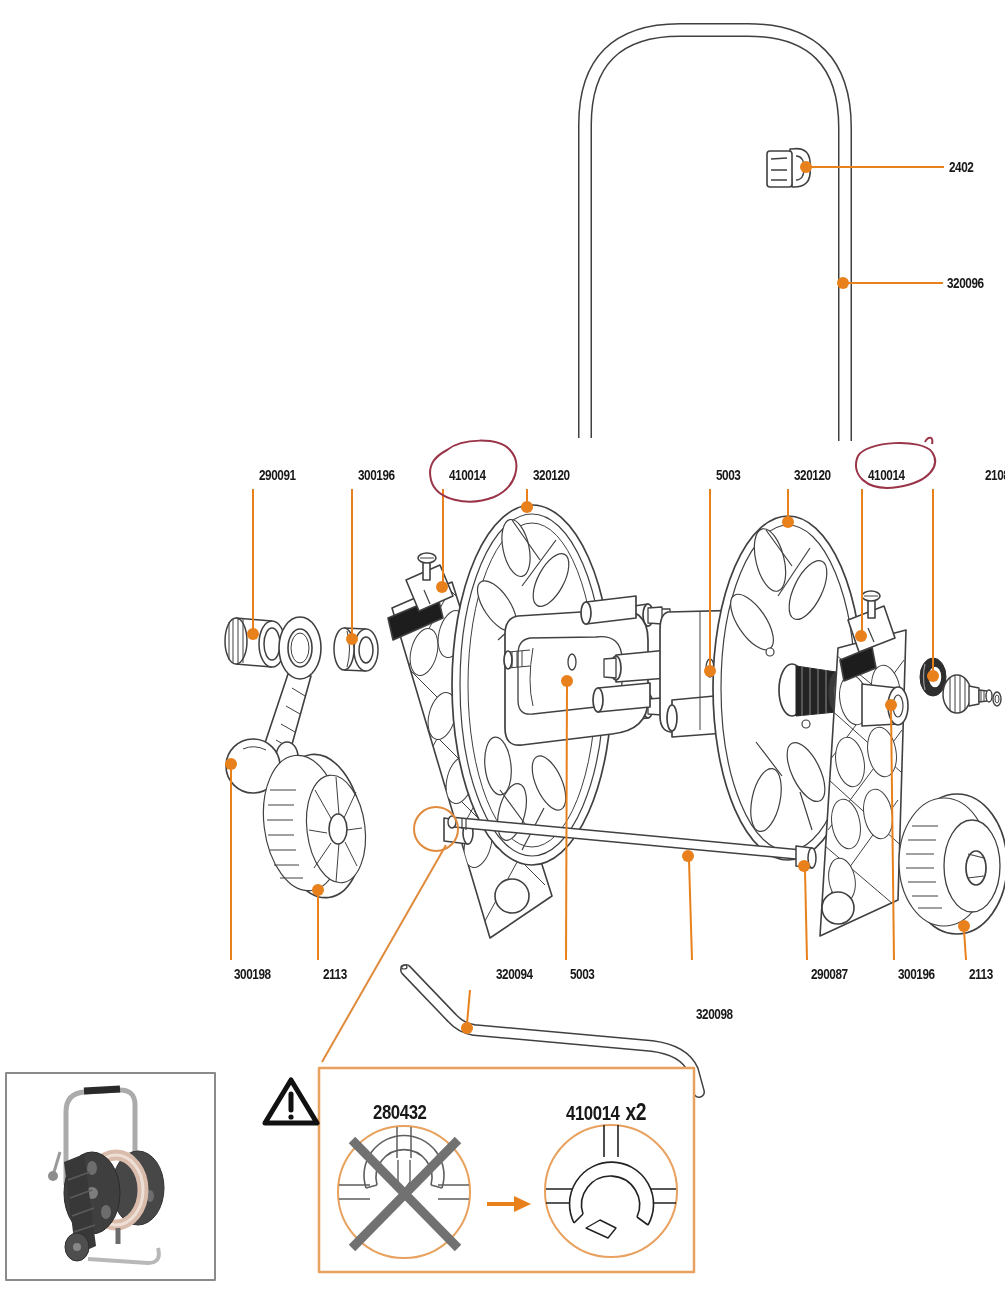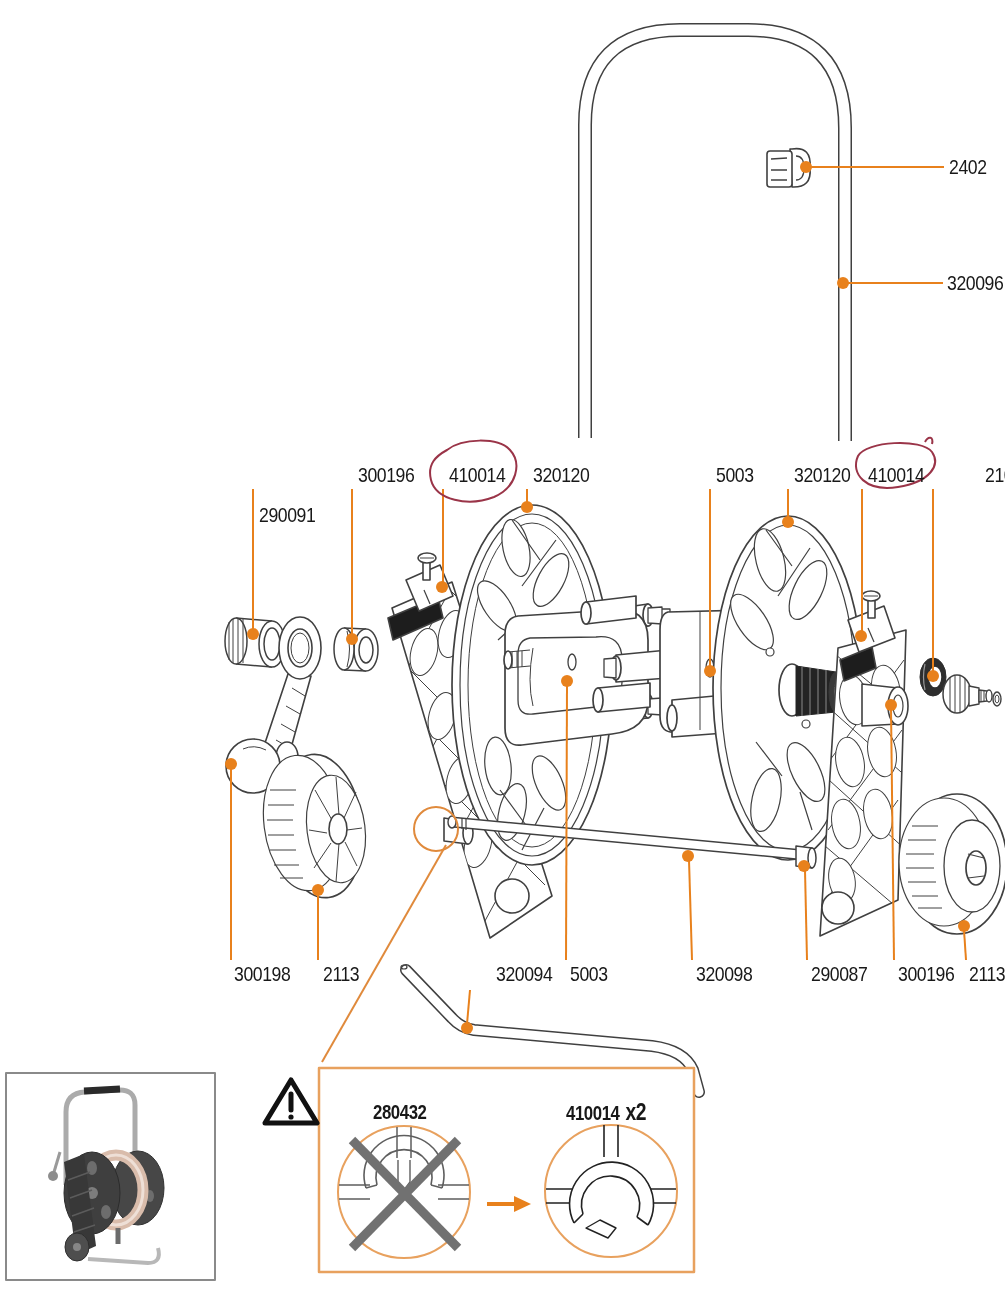--- a/index.html
+++ b/index.html
@@ -1,19 +1,19 @@
 <!DOCTYPE html>
 <html><head>
 <meta charset="utf-8">
 <style>
   html,body{margin:0;padding:0;background:#fff;}
   .canvas{position:relative;width:1005px;height:1303px;background:#fff;overflow:hidden;
           font-family:"Liberation Sans",sans-serif;}
   .art{position:absolute;left:0;top:0;}
-  .label{position:absolute;white-space:nowrap;font-size:21px;font-weight:400;color:#181818;line-height:24px;}
+  .label{position:absolute;white-space:nowrap;font-size:14px;font-weight:700;color:#181818;line-height:24px;}
   .cond{display:inline-block;transform:scaleX(.84);transform-origin:0 50%;letter-spacing:-.5px;}
   .boxlabel{font-size:20px;font-weight:600;}
   .qty{font-size:23px;font-weight:800;margin-left:7px;}
 </style>
 </head>
 <body>
 
 <div class="canvas">
 
 <svg class="art" width="1005" height="1303" viewBox="0 0 1005 1303" fill="none" stroke-linejoin="round">
@@ -372,34 +372,34 @@
 
   <g stroke="#9A3448" stroke-width="2" fill="none">
     <path d="M447,450 C462,438 498,437 510,450 C522,463 517,487 494,497 C468,507 436,500 431,480 C427,464 436,456 447,450 Z"></path>
     <path d="M858,456 C866,441 922,438 932,452 C941,465 930,482 898,487 C866,492 850,474 858,456 M925,442 C928,436 934,436 932,444"></path>
   </g>
 </svg>
 
 <div class="label" style="left:949px;top:155px;"><span class="cond">2402</span></div>
 <div class="label" style="left:947px;top:271px;"><span class="cond">320096</span></div>
 
-<div class="label" style="left:259px;top:463px;margin-top:40px;"><span class="cond">290091</span></div>
+<div class="label" style="left:259px;top:463px;"><span class="cond">290091</span></div>
 <div class="label" style="left:358px;top:463px;"><span class="cond">300196</span></div>
 <div class="label" style="left:449px;top:463px;"><span class="cond">410014</span></div>
 <div class="label" style="left:533px;top:463px;"><span class="cond">320120</span></div>
 <div class="label" style="left:716px;top:463px;"><span class="cond">5003</span></div>
 <div class="label" style="left:794px;top:463px;"><span class="cond">320120</span></div>
 <div class="label" style="left:868px;top:463px;"><span class="cond">410014</span></div>
 <div class="label" style="left:985px;top:463px;"><span class="cond">2108</span></div>
 
 <div class="label" style="left:234px;top:962px;"><span class="cond">300198</span></div>
 <div class="label" style="left:323px;top:962px;"><span class="cond">2113</span></div>
 <div class="label" style="left:496px;top:962px;"><span class="cond">320094</span></div>
 <div class="label" style="left:570px;top:962px;"><span class="cond">5003</span></div>
-<div class="label" style="left:696px;top:962px;"><span class="cond">320098</span></div>
+<div class="label" style="left:696px;top:1002px;"><span class="cond">320098</span></div>
 <div class="label" style="left:811px;top:962px;"><span class="cond">290087</span></div>
 <div class="label" style="left:898px;top:962px;"><span class="cond">300196</span></div>
 <div class="label" style="left:969px;top:962px;"><span class="cond">2113</span></div>
 
 <div class="label boxlabel" style="left:373px;top:1100px;text-align:center;"><span class="cond">280432</span></div>
 <div class="label boxlabel" style="left:566px;top:1100px;text-align:right;"><span class="cond"><span>410014</span><span class="qty">x2</span></span></div>
 
 </div>
 
 </body></html>

